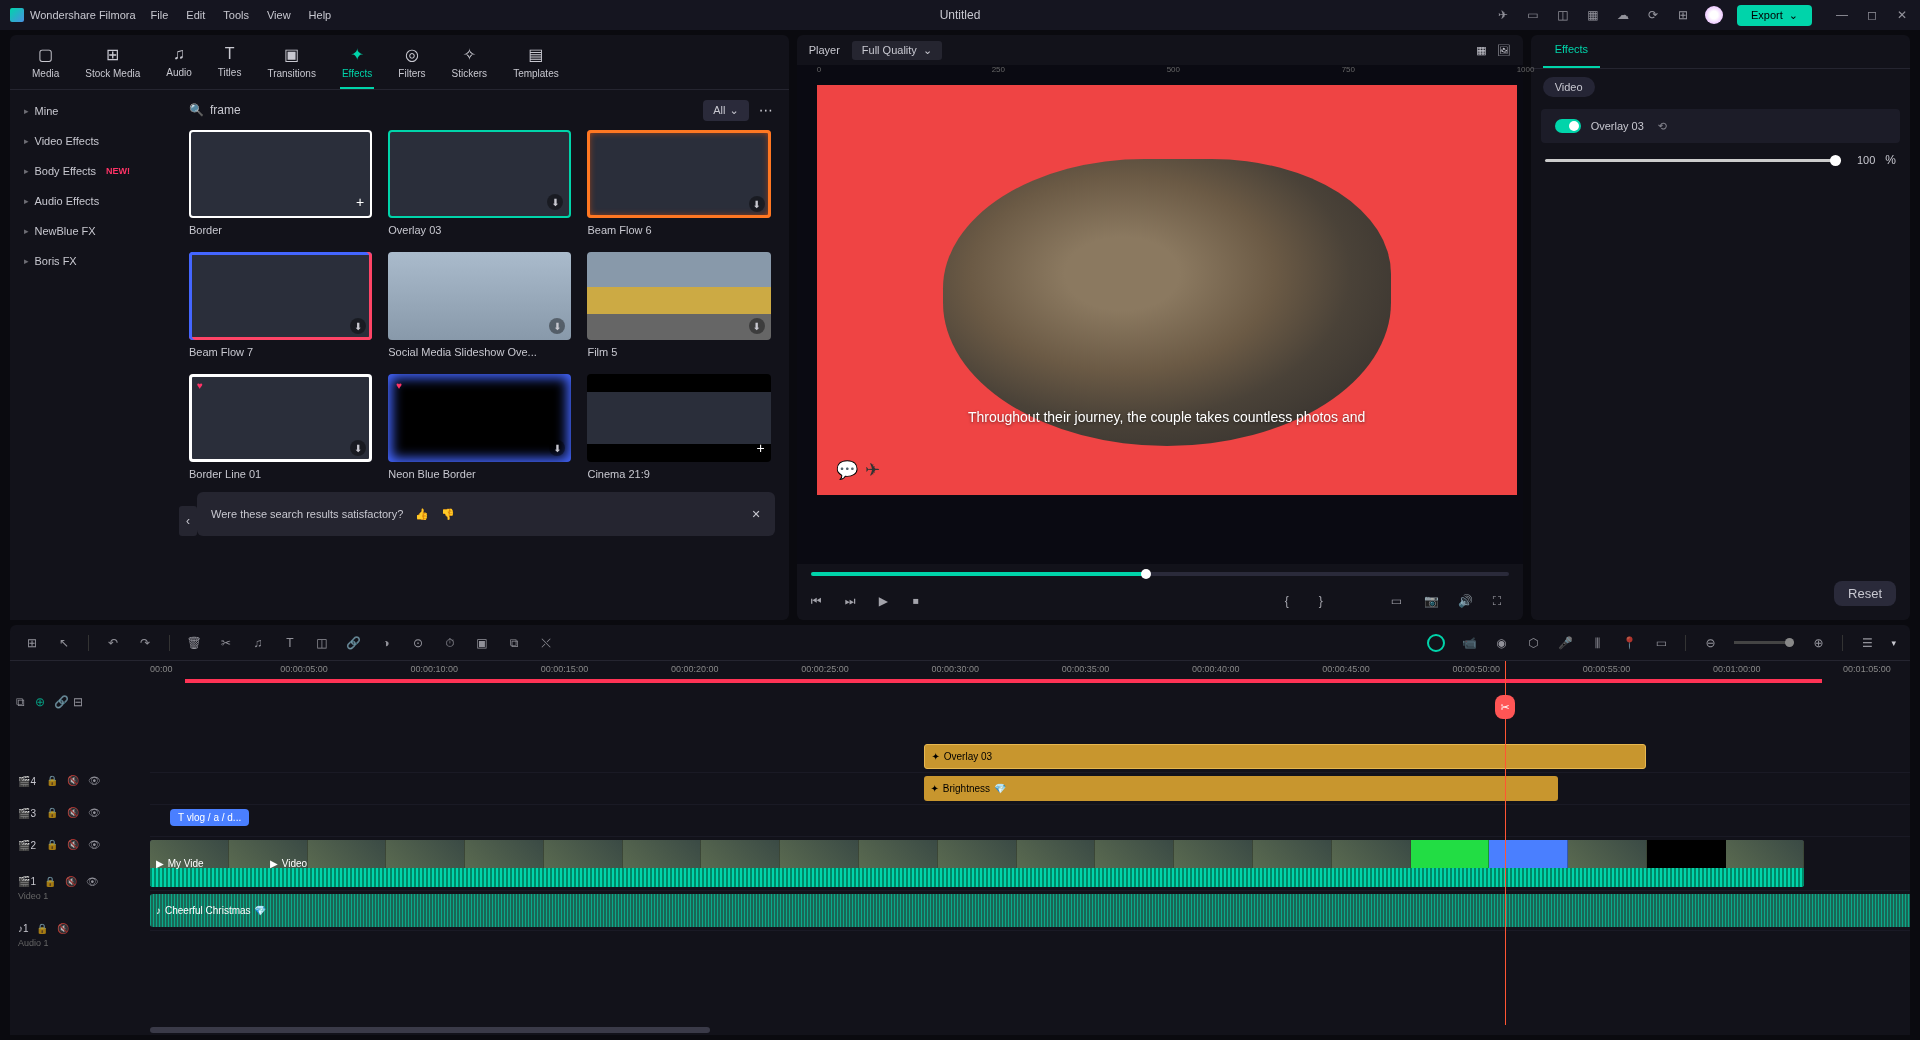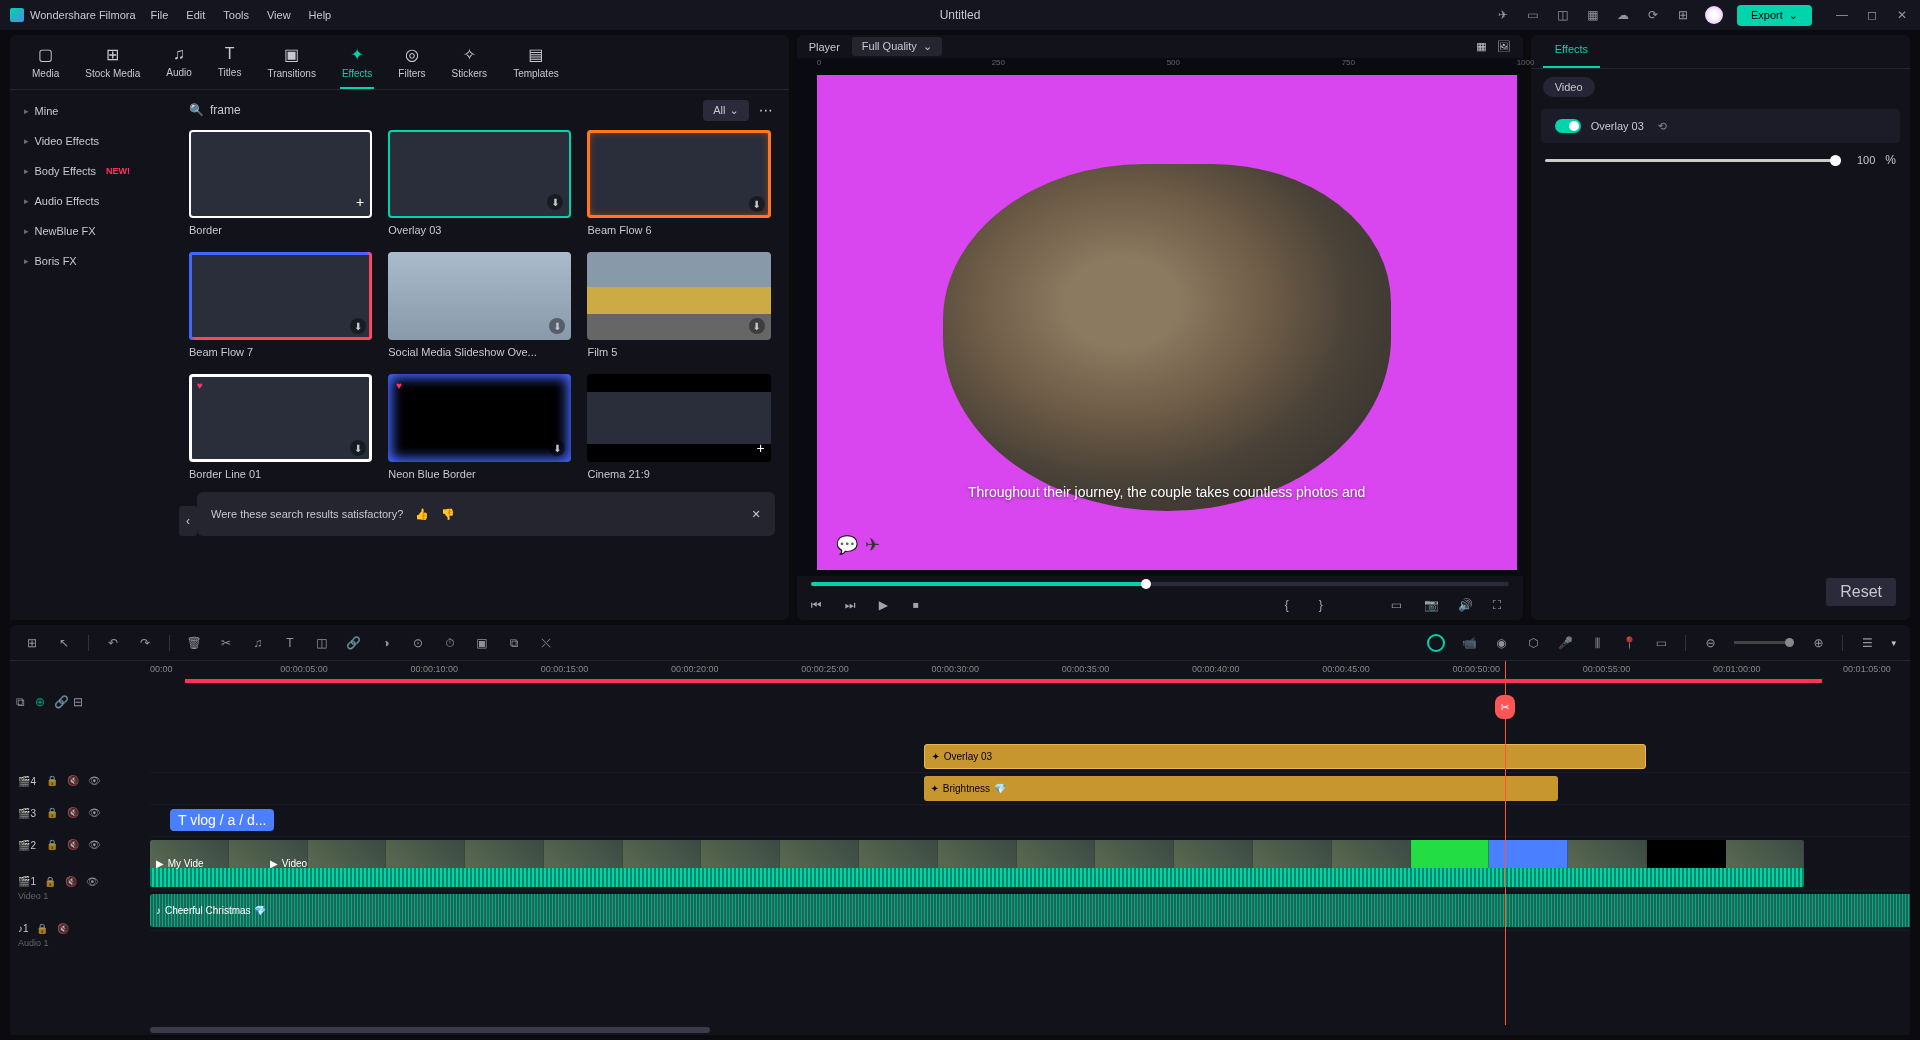--- a/index.html
+++ b/index.html
@@ -52,21 +52,21 @@
 
 .preview-panel { flex: 1; background: #12121a; border-radius: 6px; margin: 5px 8px 5px 8px; display: flex; flex-direction: column; }
 .prev-head { height: 30px; display: flex; align-items: center; padding: 0 12px; gap: 12px; font-size: 11px; }
 .quality-sel { background: #252530; padding: 3px 10px; border-radius: 3px; font-size: 11px; display: flex; gap: 6px; }
 .prev-head .right { margin-left: auto; display: flex; gap: 10px; }
 .ruler-h { height: 14px; background: #0a0a12; font-size: 8px; color: #666; display: flex; position: relative; }
 .ruler-h span { position: absolute; }
 .canvas-wrap { flex: 1; display: flex; position: relative; background: #0a0a12; }
 .ruler-v { width: 14px; font-size: 8px; color: #666; position: relative; }
 .canvas { flex: 1; padding: 6px; display: flex; align-items: flex-start; justify-content: flex-start; }
-.video-frame { width: 700px; height: 495px; background: #d946ef; position: relative; overflow: hidden; }
+.video-frame { width: 700px; height: 410px; background: #ef4444; position: relative; overflow: hidden; }
 .animal { position: absolute; left: 18%; top: 18%; width: 64%; height: 70%; background: radial-gradient(ellipse at 40% 40%, #8b7960 15%, #6b5a45 40%, #4a4238 60%, #3a3530 80%); border-radius: 45% 40% 50% 50%; filter: blur(0.5px); }
 .caption { position: absolute; bottom: 70px; left: 0; right: 0; text-align: center; color: #fff; font-size: 14px; text-shadow: 0 1px 3px rgba(0,0,0,0.5); }
 .frame-icons { position: absolute; bottom: 14px; left: 20px; display: flex; gap: 6px; font-size: 18px; color: #333; }
 
 .scrubber { height: 20px; padding: 0 14px; display: flex; align-items: center; }
 .scrub-track { flex: 1; height: 4px; background: #2a2a3a; border-radius: 2px; position: relative; }
 .scrub-fill { position: absolute; left: 0; top: 0; bottom: 0; background: #00d4aa; border-radius: 2px; }
 .scrub-handle { position: absolute; width: 10px; height: 10px; background: #fff; border-radius: 50%; top: -3px; transform: translateX(-50%); }
 
 .time-row { height: 20px; display: flex; align-items: center; justify-content: flex-end; padding: 0 14px; gap: 8px; font-size: 11px; color: #888; }
@@ -82,21 +82,21 @@
 .pill { background: #252535; padding: 4px 12px; border-radius: 12px; font-size: 11px; display: inline-block; }
 .fx-row { padding: 10px 14px; display: flex; align-items: center; gap: 10px; background: #1c1c28; margin: 4px 10px; border-radius: 4px; font-size: 11px; }
 .toggle { width: 26px; height: 14px; background: #00d4aa; border-radius: 7px; position: relative; }
 .toggle::after { content: ''; position: absolute; width: 10px; height: 10px; background: #fff; border-radius: 50%; top: 2px; left: 14px; }
 .prop-row { padding: 10px 14px; display: flex; align-items: center; font-size: 11px; }
 .prop-row .diamond { margin-left: auto; opacity: 0.5; }
 .slider-row { padding: 6px 14px; display: flex; align-items: center; gap: 10px; }
 .slider-track { flex: 1; height: 3px; background: #ccc; position: relative; border-radius: 2px; }
 .slider-handle { position: absolute; right: 0; top: -4px; width: 11px; height: 11px; background: #fff; border-radius: 50%; }
 .slider-val { font-size: 11px; min-width: 24px; text-align: right; }
-.reset-btn { margin: auto 14px 14px auto; background: #2a2a3a; padding: 5px 14px; border-radius: 3px; font-size: 16px; cursor: pointer; }
+.reset-btn { margin: auto 14px 14px auto; background: #2a2a3a; padding: 5px 14px; border-radius: 8px; font-size: 13px; cursor: pointer; }
 
 .timeline { height: 410px; background: #12121a; margin: 0 10px 5px; border-radius: 6px; display: flex; flex-direction: column; position: relative; }
 .tl-tools { height: 36px; display: flex; align-items: center; padding: 0 14px; gap: 16px; border-bottom: 1px solid #252530; }
 .tl-tools .sep { width: 1px; height: 16px; background: #333; }
 .tl-tools .spacer { flex: 1; }
 .green-circle { width: 18px; height: 18px; border: 2px solid #00d4aa; border-radius: 50%; }
 .zoom-slider { width: 60px; height: 3px; background: #444; position: relative; }
 .zoom-slider::after { content: ''; position: absolute; right: 0; top: -3px; width: 9px; height: 9px; background: #888; border-radius: 50%; }
 
 .tl-body { flex: 1; display: flex; overflow: hidden; }
@@ -110,21 +110,21 @@
 .tracks { flex: 1; position: relative; overflow: hidden; }
 .time-ruler-tl { height: 22px; background: #12121a; position: relative; color: #888; font-size: 9px; }
 .time-ruler-tl span { position: absolute; top: 3px; }
 .playhead { position: absolute; top: 0; bottom: 0; width: 1px; background: #ff5533; z-index: 10; }
 .playhead-head { position: absolute; top: 34px; left: -10px; width: 20px; height: 24px; background: #ff5555; border-radius: 8px; display: flex; align-items: center; justify-content: center; color: #fff; font-size: 11px; }
 .highlight-region { position: absolute; top: 18px; height: 4px; background: #ff3355; }
 
 .track-lane { height: 32px; position: relative; border-bottom: 1px solid #1a1a25; }
 .track-lane.v1 { height: 54px; }
 .track-lane.a1 { height: 40px; }
-.vlog-tag { position: absolute; left: 20px; top: 4px; background: #4a7fff; color: #fff; padding: 3px 8px; border-radius: 4px; font-size: 14px; }
+.vlog-tag { position: absolute; left: 20px; top: 4px; background: #4a7fff; color: #fff; padding: 3px 8px; border-radius: 4px; font-size: 10px; }
 .clip { position: absolute; top: 3px; bottom: 3px; border-radius: 3px; display: flex; align-items: center; padding: 0 6px; font-size: 10px; gap: 4px; overflow: hidden; }
 .clip.overlay { background: #c8962e; border: 1px solid #e8b850; color: #000; }
 .clip.brightness { background: #c8962e; color: #000; }
 .clip.video { background: linear-gradient(to bottom, #3a4550 50%, #00d4aa 50%); }
 .clip.video .thumbs-strip { position: absolute; left: 0; top: 0; right: 0; height: 60%; display: flex; }
 .clip.video .thumbs-strip div { flex: 1; background: linear-gradient(45deg, #5a6a50, #3a4a45); border-right: 1px solid rgba(0,0,0,0.3); }
 .clip.video .wave { position: absolute; left: 0; right: 0; bottom: 0; height: 40%; background: repeating-linear-gradient(90deg, #008866 0 2px, #00d4aa 2px 4px); }
 .clip.audio { background: #1a6655; }
 .clip.audio .wave { position: absolute; inset: 0; background: repeating-linear-gradient(90deg, rgba(0,212,170,0.6) 0 1px, transparent 1px 3px); }
 .clip-label { position: relative; z-index: 2; color: #fff; font-size: 10px; display: flex; align-items: center; gap: 4px; }

